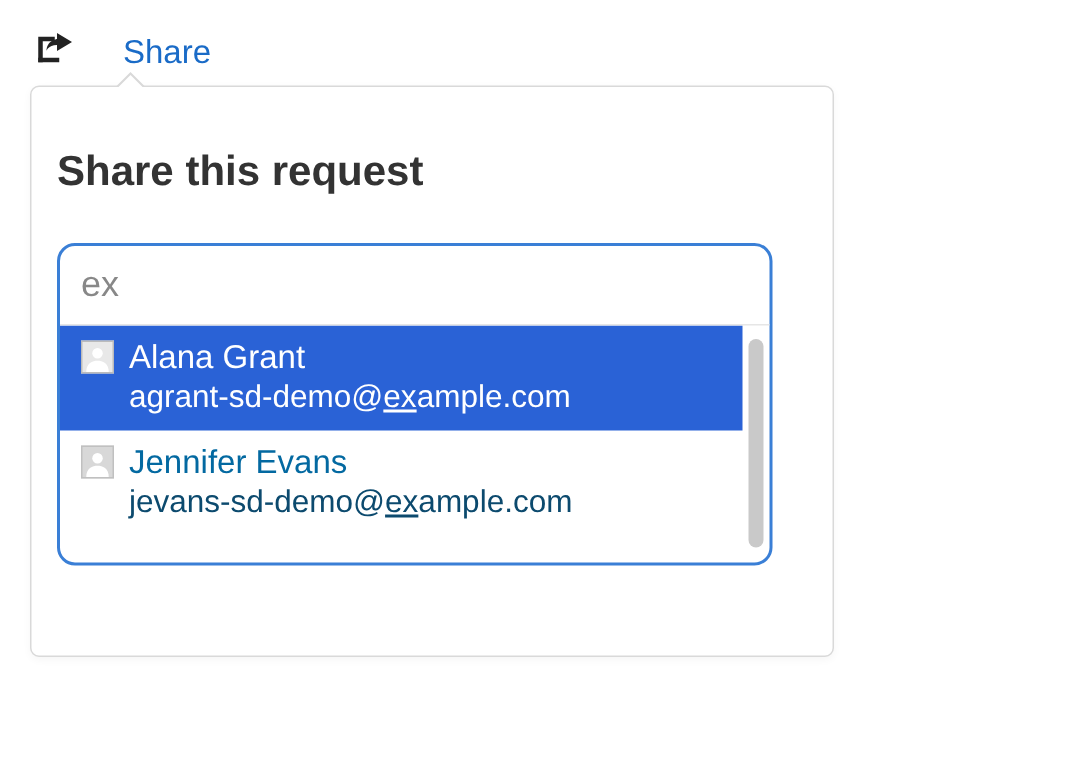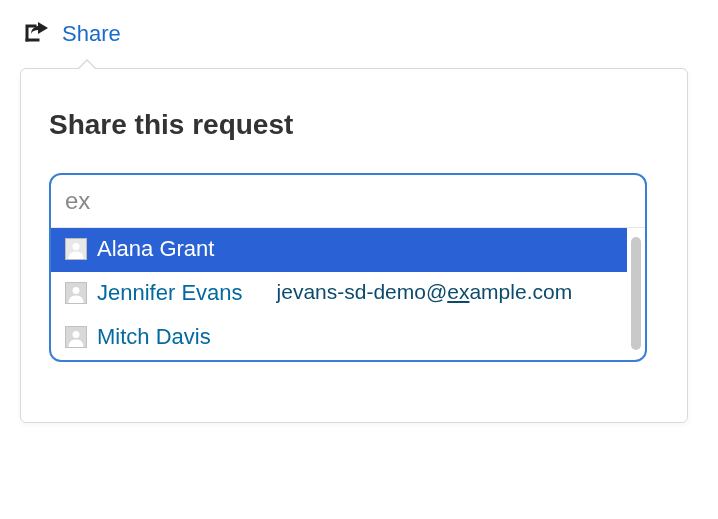--- a/index.html
+++ b/index.html
@@ -7,37 +7,36 @@
     margin: 0;
     padding: 20px;
     font-family: -apple-system, BlinkMacSystemFont, "Segoe UI", Helvetica, Arial, sans-serif;
     background: #fff;
     width: 718px;
     height: 519px;
   }
   .share-header {
     display: flex;
     align-items: center;
-    gap: 12px;
+    gap: 32px;
     padding: 0 0 8px 4px;
   }
   .share-label {
     color: #1a6bc7;
     font-size: 22px;
     font-weight: 400;
   }
   .popover {
     position: relative;
     background: #fff;
     border: 1px solid #d9d9d9;
     border-radius: 6px;
-    padding: 40px 40px 60px 28px;
-    margin-top: 12px;
+    padding: 40px 40px 60px 17px;
     box-shadow: 0 2px 6px rgba(0,0,0,0.04);
-    width: 668px;
+    width: 536px;
   }
   .popover::before {
     content: "";
     position: absolute;
     top: -10px;
     left: 56px;
     width: 0; height: 0;
     border-left: 10px solid transparent;
     border-right: 10px solid transparent;
     border-bottom: 10px solid #d9d9d9;
@@ -78,21 +77,21 @@
   }
   .dropdown {
     border-top: 1px solid #e6e6e6;
     max-height: 260px;
     overflow: hidden;
     padding-right: 18px;
   }
   .option {
     padding: 8px 14px 10px 14px;
     display: flex;
-    flex-direction: row;
+    flex-direction: column;
     gap: 2px;
     cursor: pointer;
   }
   .opt-row1 {
     display: flex;
     align-items: center;
     gap: 10px;
   }
   .avatar {
     width: 22px;
@@ -163,44 +162,36 @@
         <div class="option selected">
           <div class="opt-row1">
             <span class="avatar">
               <svg viewBox="0 0 24 24">
                   <circle cx="12" cy="9" r="4.2" fill="#fff"></circle>
                   <path d="M3 24 C3 17 8 15 12 15 C16 15 21 17 21 24 Z" fill="#fff"></path>
                 </svg>
             </span>
             <span class="opt-name">Alana Grant</span>
           </div>
+          <div class="opt-email"><span>agrant-sd-demo@</span><span class="match-underline">ex</span><span>ample.com</span></div>
         </div>
 
         <div class="option">
           <div class="opt-row1">
             <span class="avatar">
               <svg viewBox="0 0 24 24">
                   <circle cx="12" cy="9" r="4.2" fill="#fff"></circle>
                   <path d="M3 24 C3 17 8 15 12 15 C16 15 21 17 21 24 Z" fill="#fff"></path>
                 </svg>
             </span>
             <span class="opt-name">Jennifer Evans</span>
           </div>
           <div class="opt-email"><span>jevans-sd-demo@</span><span class="match-underline">ex</span><span>ample.com</span></div>
         </div>
 
         <div class="option">
-          <div class="opt-row1">
-            <span class="avatar">
-              <svg viewBox="0 0 24 24">
-                  <circle cx="12" cy="9" r="4.2" fill="#fff"></circle>
-                  <path d="M3 24 C3 17 8 15 12 15 C16 15 21 17 21 24 Z" fill="#fff"></path>
-                </svg>
-            </span>
-            <span class="opt-name">Mitch Davis</span>
-          </div>
         </div>
 
       </div>
       <div class="scrollbar"></div>
     </div>
   </div>
 </div>
 
 </body></html>

